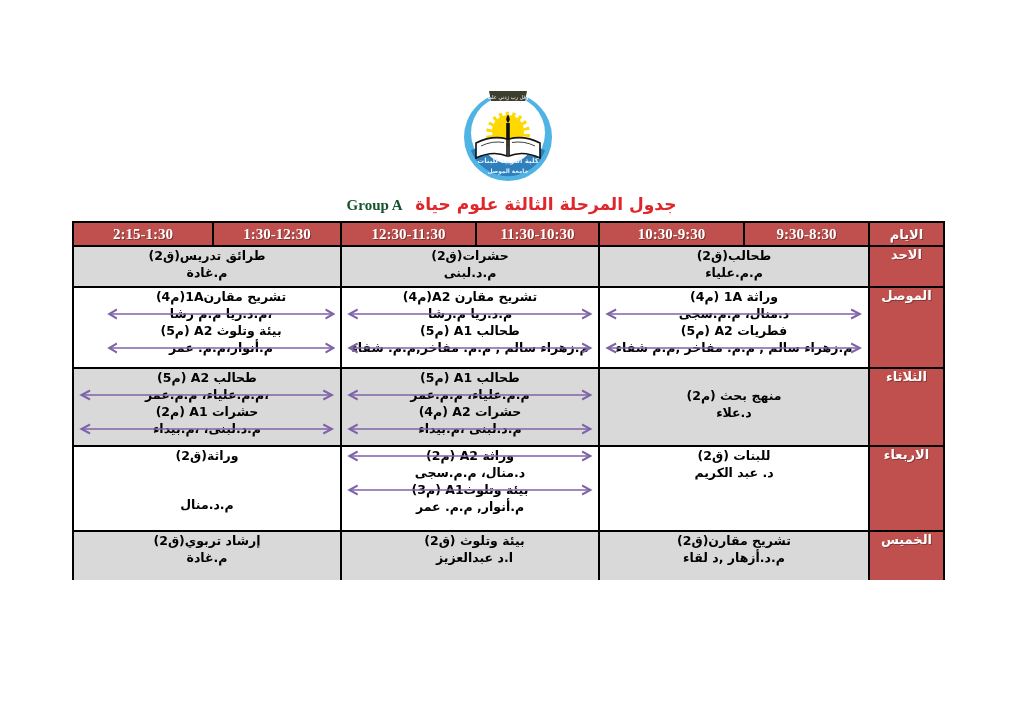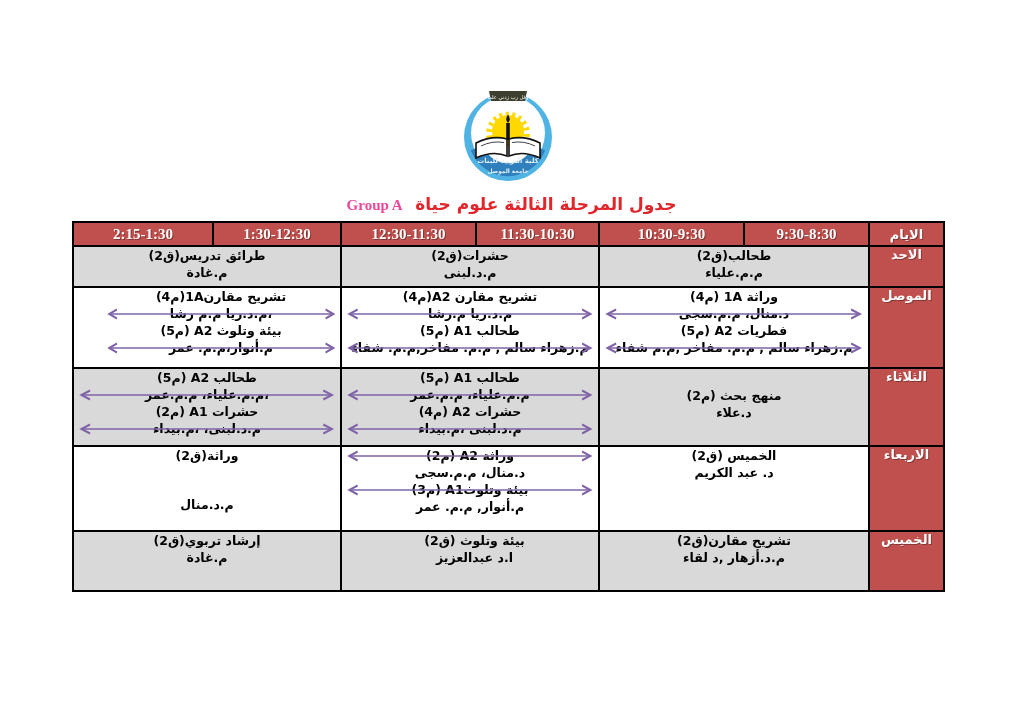--- a/index.html
+++ b/index.html
@@ -1,16 +1,16 @@
 <!DOCTYPE html>
 <html lang="ar"><head>
 <meta charset="utf-8">
 <style>
   html,body{margin:0;padding:0;background:#fff;}
-  .page{position:relative;width:1024px;height:724px;background:#fff;overflow:hidden;
+  .page{position:relative;width:1024px;height:580px;background:#fff;overflow:hidden;
         font-family:"DejaVu Sans",sans-serif;}
   .content{position:absolute;left:72px;top:90px;width:872px;}
   .logo-wrap{text-align:center;height:98px;}
   .title-line{text-align:center;direction:rtl;margin:6px 0 7px;font-weight:bold;white-space:nowrap;}
   .title-ar{font-size:17px;letter-spacing:.3px;}
   .title-group{font-family:"Liberation Serif",serif;font-size:15px;margin:0 7px;}
   table.sched{border-collapse:collapse;direction:rtl;table-layout:fixed;width:872px;}
   table.sched th,table.sched td{border:2px solid #000;padding:0;}
   th.hd{color:#fff;height:22px;font-size:15px;font-family:"Liberation Serif",serif;
         font-weight:bold;text-shadow:1px 1px 0 rgba(0,0,0,.35);}
@@ -48,21 +48,21 @@
         <path d="M86 56 Q75 50.5 63 52.5" fill="none" stroke="#111111" stroke-width="0.8"></path>
         <text x="59" y="73" font-size="7" font-weight="bold" fill="#DFF0FA" text-anchor="middle">كلية التربية للبنات</text>
         <text x="59" y="83" font-size="5.8" font-weight="bold" fill="#DFF0FA" text-anchor="middle">جامعة الموصل</text>
         <path d="M40 1 L78 1 L76 11 L42 11 Z" fill="#3E3E2E"></path>
         <text x="59" y="8.5" font-size="5.2" fill="#ffffff" text-anchor="middle">وقل رب زدني علما</text>
       </svg>
     </div>
 
     <div class="title-line">
       <span class="title-ar" style="color: rgb(224, 38, 43);">جدول المرحلة الثالثة علوم حياة</span>
-      <span class="title-group" style="color: #ec4899;">Group A</span>
+      <span class="title-group" style="color: #14532d;">Group A</span>
     </div>
 
     <table class="sched">
       <colgroup>
           <col style="width: 75px;">
           <col style="width: 125px;">
           <col style="width: 145px;">
           <col style="width: 123px;">
           <col style="width: 135px;">
           <col style="width: 128px;">
@@ -190,21 +190,21 @@
                     <line x1="4" y1="6" x2="296" y2="6" stroke="#7F63A8" stroke-width="1.6"></line>
                     <path d="M287 1.5 L297 6 L287 10.5" fill="none" stroke="#7F63A8" stroke-width="2.2"></path>
                   </svg></div>
               </div>
             </td>
           </tr>
           <tr style="height: 85px;">
             <th class="day-cell" style="background: rgb(192, 80, 77);">الاربعاء</th>
             <td colspan="2" class="slot shade-white">
               <div class="cellbox" style="min-height: 77px;">
-                <div class="line"><span>الخميس (ق2)</span></div>
+                <div class="line"><span>للبنات (ق2)</span></div>
                 <div class="line"><span>د. عبد الكريم</span></div>
               </div>
             </td>
             <td colspan="2" class="slot shade-white">
               <div class="cellbox" style="min-height: 77px;">
                 <div class="line"><span>وراثة  A2 (م2)</span><svg class="arrow-svg" viewBox="0 0 300 12" preserveAspectRatio="none">
                     <path d="M13 1.5 L3 6 L13 10.5" fill="none" stroke="#7F63A8" stroke-width="2.2"></path>
                     <line x1="4" y1="6" x2="296" y2="6" stroke="#7F63A8" stroke-width="1.6"></line>
                     <path d="M287 1.5 L297 6 L287 10.5" fill="none" stroke="#7F63A8" stroke-width="2.2"></path>
                   </svg></div>

